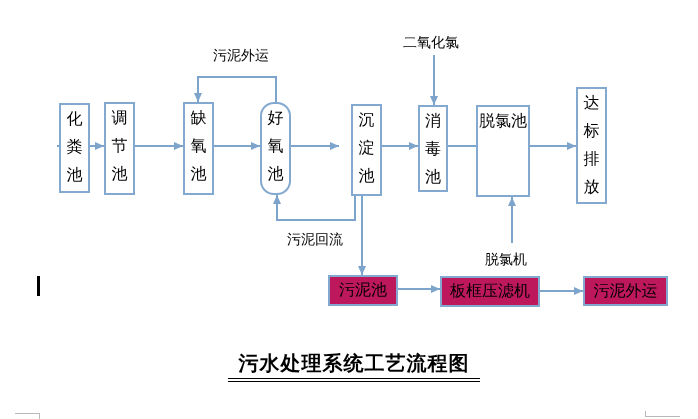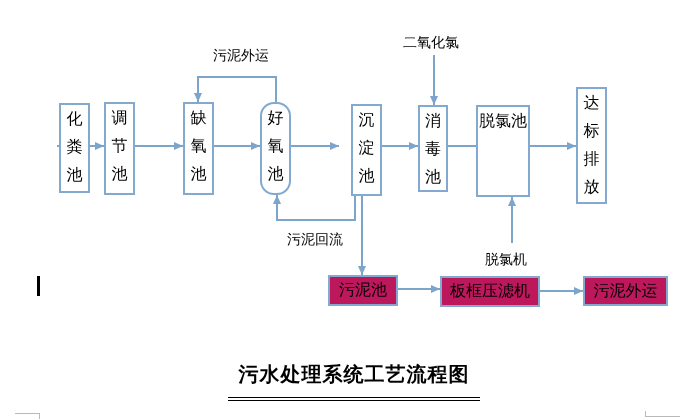--- a/index.html
+++ b/index.html
@@ -17,24 +17,24 @@
   .hbox {
     position:absolute; box-sizing:border-box; background:#be185d;
     border:2px solid #84a9d0; display:flex; align-items:center;
     justify-content:center; font-size:16px; overflow:hidden;
   }
   .lbl {
     position:absolute; font-size:14px; white-space:nowrap;
     transform:translateX(-50%); color:#000;
   }
   #diagram-title {
-    position:absolute; left:228px; top:361px; width:252px;
+    position:absolute; left:228px; top:350px; width:252px;
     text-align:center; font-family:"DejaVu Serif","Liberation Serif",serif;
     font-weight:bold; font-size:20px; letter-spacing:1px;
-    border-bottom:4px double #000; padding-bottom:9px;
+    border-bottom:4px double #000; padding-bottom:1px;
   }
   #text-cursor { position:absolute; left:37px; top:276px; width:3px; height:20px; background:#000; }
   .tmark { position:absolute; background:#b9b9b9; }
 </style>
 </head>
 <body>
 
 <div id="canvas">
 
   <svg id="arrow-layer" viewBox="0 0 698 419" xmlns="http://www.w3.org/2000/svg">

